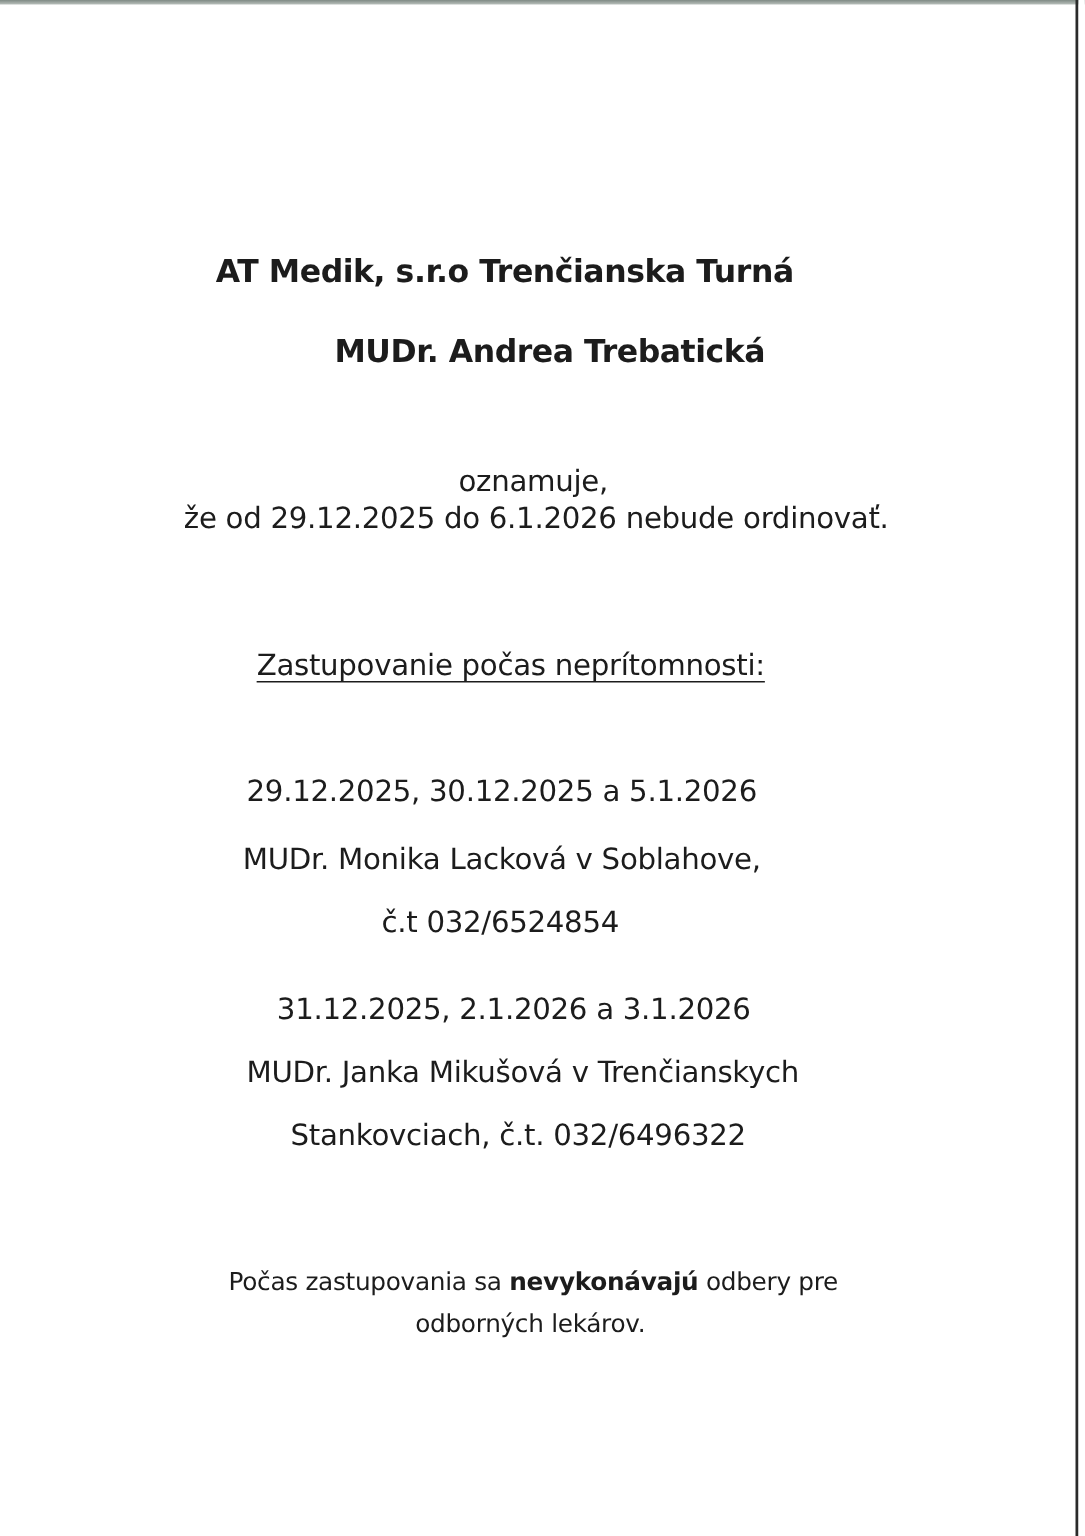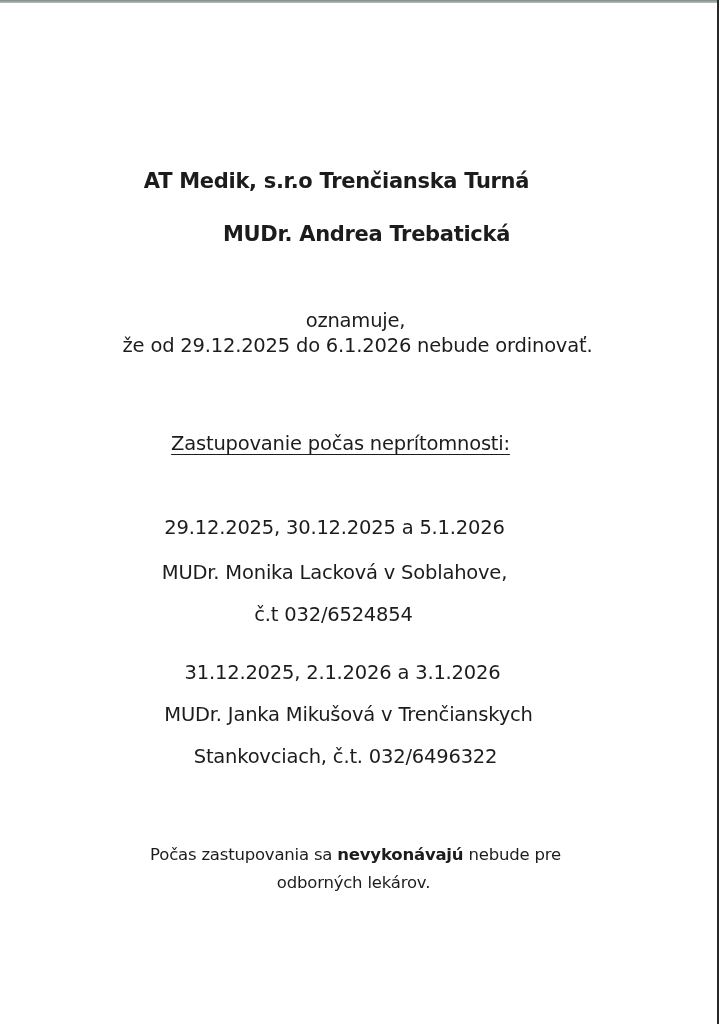--- a/index.html
+++ b/index.html
@@ -53,16 +53,16 @@
     <div class="line body-lg" style="top:563px; left:-24px;">MUDr. Monika Lacková  v Soblahove,</div>
     <div class="line body-lg" style="top:605px; left:-25px;">č.t 032/6524854</div>
   </div>
 
   <div>
     <div class="line body-lg" style="top:663px; left:-16px;">31.12.2025, 2.1.2026 a 3.1.2026</div>
     <div class="line body-lg" style="top:705px; left:-10px;">MUDr. Janka Mikušová v Trenčianskych</div>
     <div class="line body-lg" style="top:747px; left:-13px;">Stankovciach, č.t. 032/6496322</div>
   </div>
 
-  <div class="line body-sm" style="top:847px; left:-3px;"><span>Počas zastupovania sa </span><span class="bold">nevykonávajú</span><span> nebude pre</span></div>
+  <div class="line body-sm" style="top:847px; left:-3px;"><span>Počas zastupovania sa </span><span class="bold">nevykonávajú</span><span> odbery pre</span></div>
   <div class="line body-sm" style="top:875px; left:-5px;">odborných lekárov.</div>
 
 </div>
 
 </body></html>

